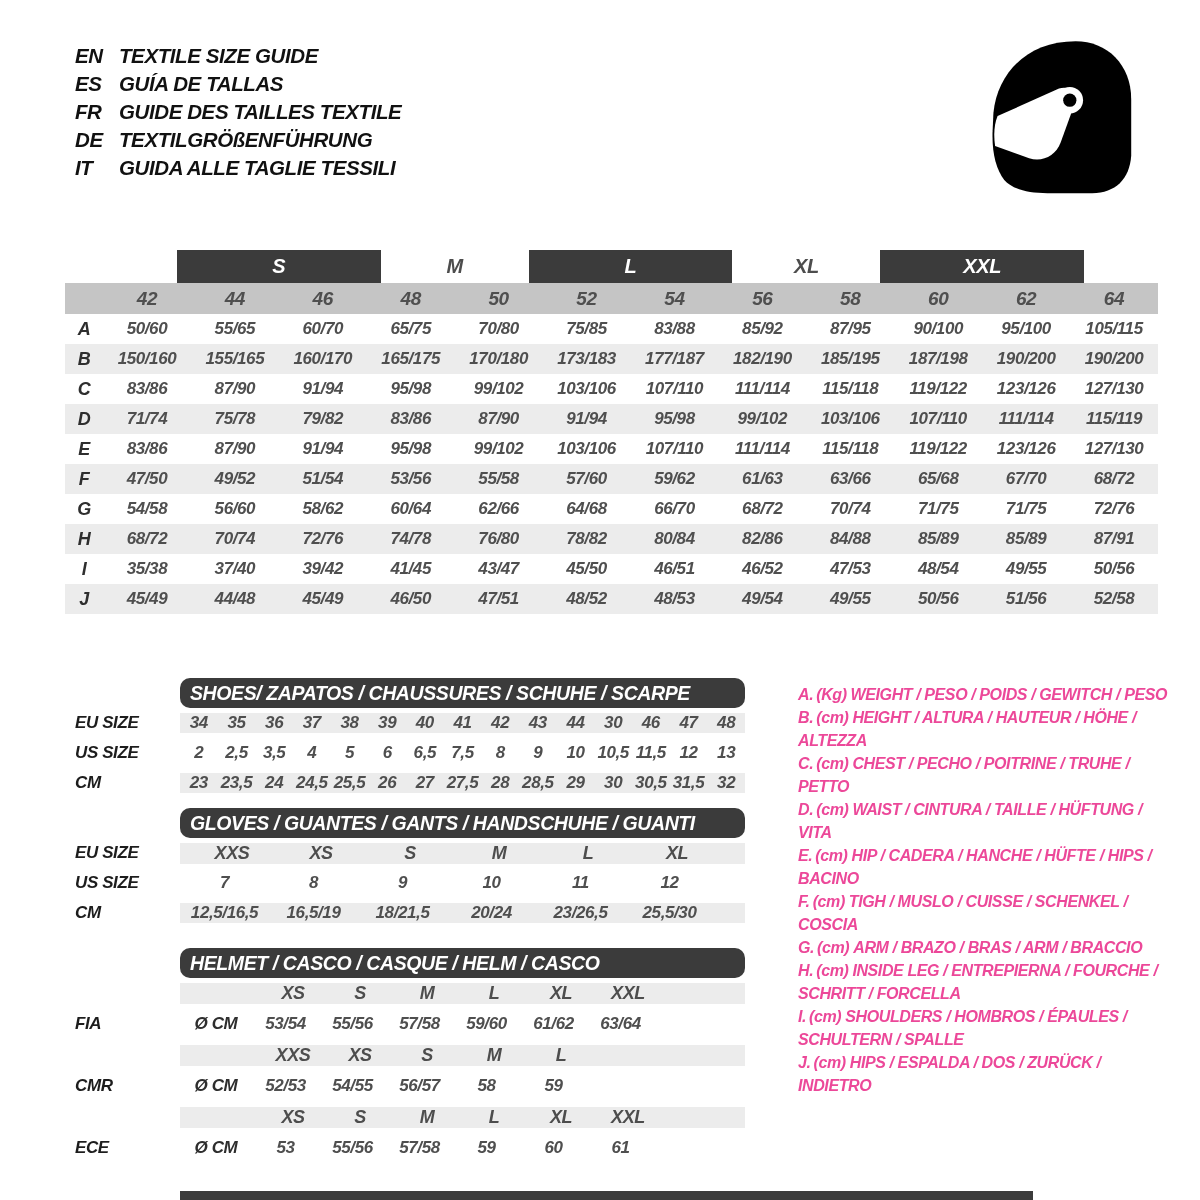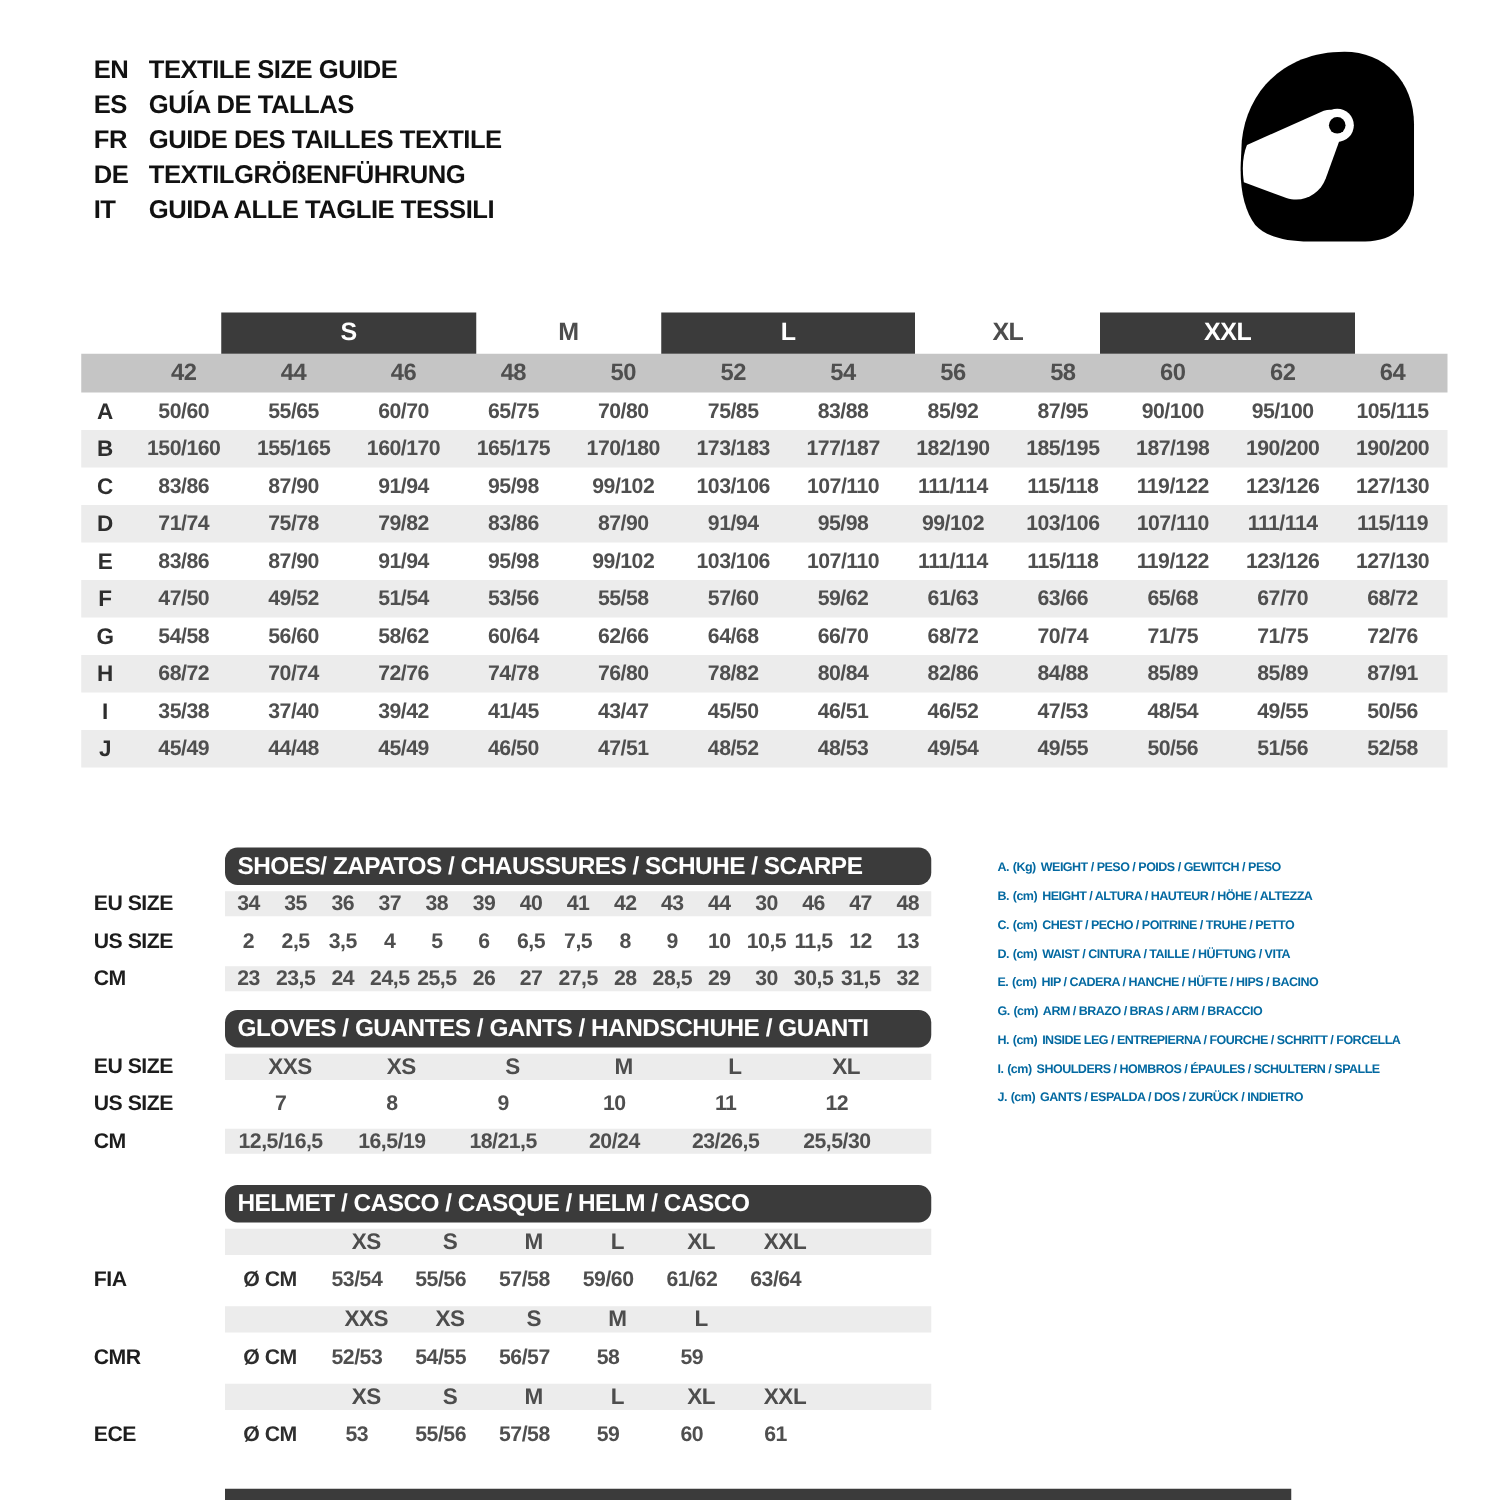--- a/index.html
+++ b/index.html
@@ -1,18 +1,18 @@
 <!DOCTYPE html>
 <html><head>
 <meta charset="utf-8">
 <style>
   * { margin:0; padding:0; box-sizing:border-box; }
   html,body { width:1200px; height:1200px; background:#fff; }
   body { font-family:"Liberation Sans", sans-serif; font-weight:bold; }
-  .page { position:relative; width:1200px; height:1200px; background:#fff; overflow:hidden; color:#222; letter-spacing:-0.4px; }
+  .page { position:relative; width:1200px; height:1200px; background:#fff; overflow:hidden; color:#222; letter-spacing:-0.4px;font-style:italic; }
 
   
   .lang-header { position:absolute; left:75px; top:42px; }
   .lang-row { display:flex; line-height:28px; font-size:20.5px; color:#111; }
   .lang-code { width:44px; }
   .lang-title { }
 
   
   .helmet-icon { position:absolute; left:975px; top:33px; width:168px; height:166px; }
   .helmet-icon svg { width:100%; height:100%; }
@@ -50,21 +50,21 @@
   .scell { text-align:center; font-size:17px; color:#4f4f4f; }
   .unit-cell { text-align:center; font-size:17px; color:#2e2e2e; }
   .helmet-size-cell { font-size:18px; color:#4d4d4d;padding-left:15px; }
 
   #shoes { top:678px; }
   #gloves { top:808px; }
   #helmet { top:948px; }
 
   
   .legend { position:absolute; left:798px; top:683px; width:378px; }
-  .legend-item { font-size:10px; line-height:23px; color:#0369a1; letter-spacing:-0.4px; }
+  .legend-item { font-size:16px; line-height:23px; color:#ec4899; letter-spacing:-0.4px; }
   .legend-item span { display:inline; }
   .legend-key { margin-right:3px; }
   .legend-unit { margin-right:4px; }
 
   
   .bottom-bar { position:absolute; left:180px; top:1191px; width:853px; height:9px; background:#3b3b3b; }
 </style>
 </head>
 <body>
 
@@ -673,34 +673,37 @@
       </div>
 
       <div class="legend-item">
         <span class="legend-key">D.</span><span class="legend-unit">(cm)</span><span class="legend-text">WAIST / CINTURA / TAILLE / HÜFTUNG / VITA</span>
       </div>
 
       <div class="legend-item">
         <span class="legend-key">E.</span><span class="legend-unit">(cm)</span><span class="legend-text">HIP / CADERA / HANCHE / HÜFTE / HIPS / BACINO</span>
       </div>
 
+      <div class="legend-item">
+        <span class="legend-key">F.</span><span class="legend-unit">(cm)</span><span class="legend-text">TIGH / MUSLO / CUISSE / SCHENKEL / COSCIA</span>
+      </div>
 
       <div class="legend-item">
         <span class="legend-key">G.</span><span class="legend-unit">(cm)</span><span class="legend-text">ARM / BRAZO / BRAS / ARM / BRACCIO</span>
       </div>
 
       <div class="legend-item">
         <span class="legend-key">H.</span><span class="legend-unit">(cm)</span><span class="legend-text">INSIDE LEG / ENTREPIERNA / FOURCHE / SCHRITT / FORCELLA</span>
       </div>
 
       <div class="legend-item">
         <span class="legend-key">I.</span><span class="legend-unit">(cm)</span><span class="legend-text">SHOULDERS / HOMBROS / ÉPAULES / SCHULTERN / SPALLE</span>
       </div>
 
       <div class="legend-item">
-        <span class="legend-key">J.</span><span class="legend-unit">(cm)</span><span class="legend-text">GANTS / ESPALDA / DOS / ZURÜCK / INDIETRO</span>
+        <span class="legend-key">J.</span><span class="legend-unit">(cm)</span><span class="legend-text">HIPS / ESPALDA / DOS / ZURÜCK / INDIETRO</span>
       </div>
 
   </div>
 
   <div class="bottom-bar"></div>
 
 </div>
 
 </body></html>

